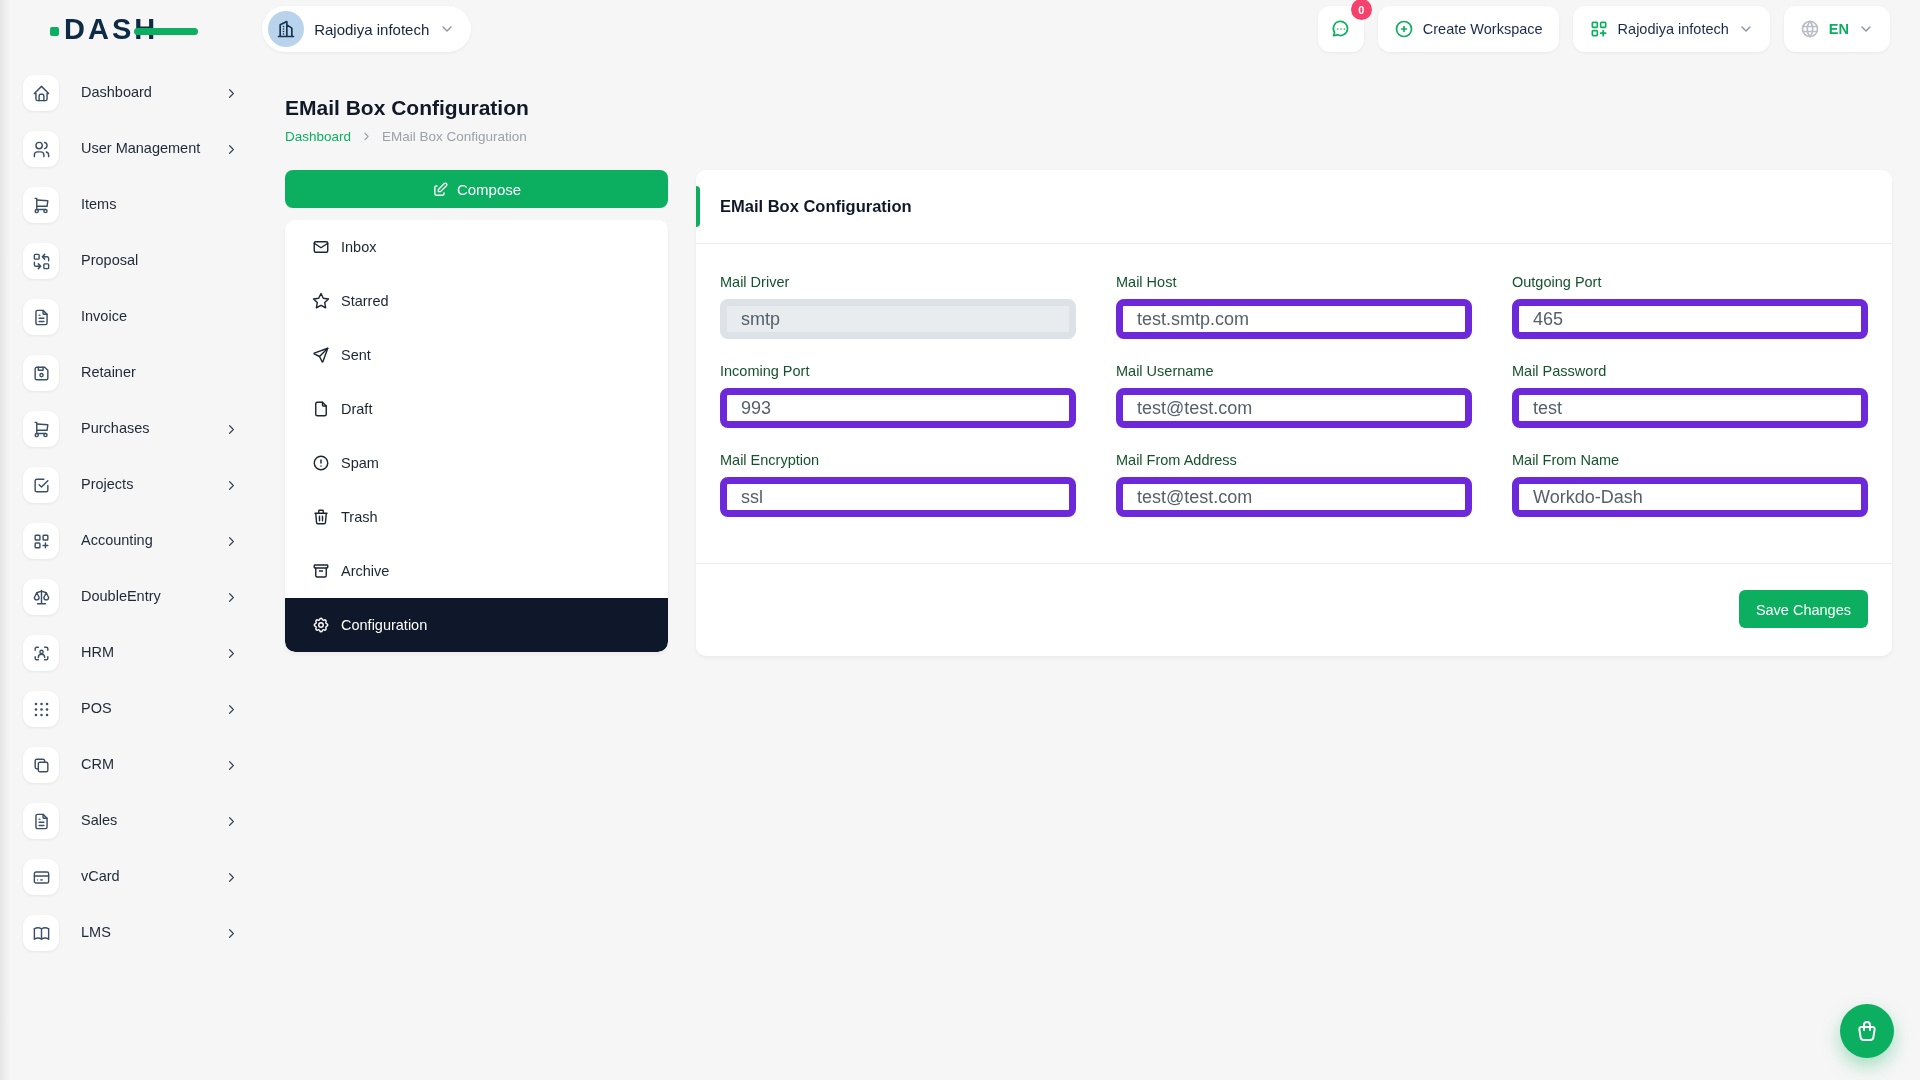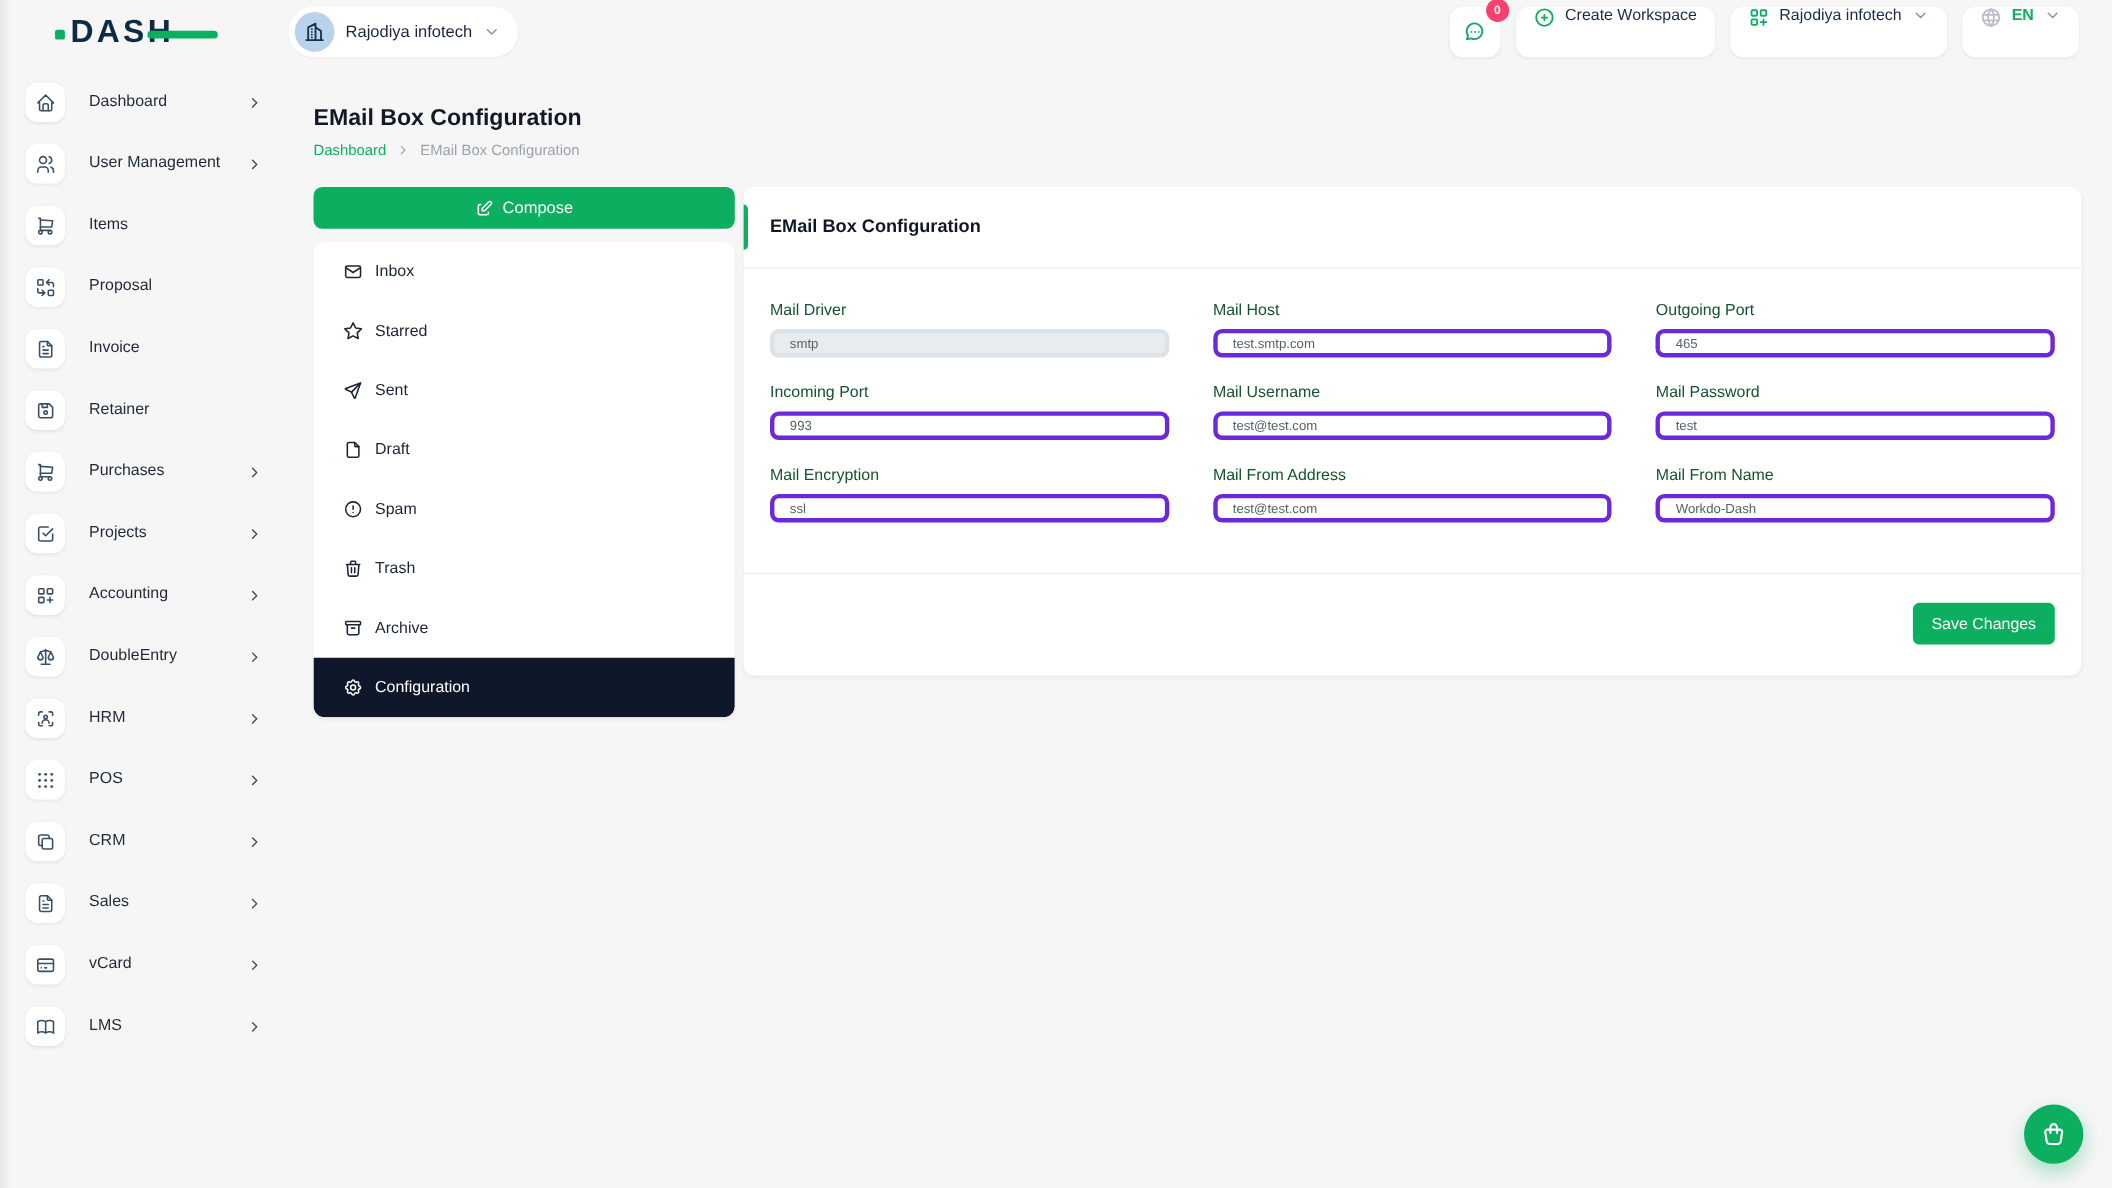--- a/index.html
+++ b/index.html
@@ -29,21 +29,21 @@
   .chev { color:#8a94a6; }
   .chev .ic { width:16px; height:16px; }
   .top-spacer { flex:1; }
   .top-right { display:flex; align-items:center; gap:14px; }
   .icon-tile { position:relative; width:46px; height:46px; background:#fff; border-radius:12px;
           display:flex; align-items:center; justify-content:center; color:#0CAF60;
           box-shadow:0 1px 3px rgba(16,24,40,.06); cursor:pointer; }
   .badge { position:absolute; top:-7px; right:-8px; min-width:21px; height:21px; border-radius:50%;
           background:#F5426C; color:#fff; font-size:11px; font-weight:700;
           display:flex; align-items:center; justify-content:center; padding:0 4px; }
-  .pill { display:flex; gap:9px; background:#fff; height:46px; border-radius:12px;
+  .pill { display:flex; align-items:center; gap:9px; background:#fff; height:46px; border-radius:12px;
           padding:0 16px; font-size:14.5px; font-weight:500; color:#1b2b4b;
           box-shadow:0 1px 3px rgba(16,24,40,.06); cursor:pointer; }
   .pill .green-ic { color:#0CAF60; }
   .pill .gray-ic { color:#b9bec7; }
   .lang-code { color:#0CAF60; font-weight:700; font-size:14.5px; }
 
   
   .sidebar { position:absolute; left:0; top:72px; width:265px; padding-left:23px; }
   .nav-item { display:flex; align-items:center; min-height:42px; margin-bottom:14px;
           padding-right:26px; cursor:pointer; }
@@ -62,21 +62,21 @@
   .nav-chev .ic { width:15px; height:15px; }
 
   
   .main { position:absolute; left:265px; right:0; top:58px; padding:38px 28px 0 20px; }
   .page-title { font-size:21px; font-weight:700; color:#111827; }
   .breadcrumb { display:flex; align-items:center; gap:9px; margin-top:9px; font-size:13.5px; }
   .bc-link { color:#0CAF60; font-weight:500; cursor:pointer; }
   .bc-sep { color:#9ba1a9; } .bc-sep .ic { width:13px; height:13px; }
   .bc-current { color:#9ba1a9; }
 
-  .content-row { display:flex; gap:8px; margin-top:26px; align-items:flex-start; }
+  .content-row { display:flex; gap:28px; margin-top:26px; align-items:flex-start; }
 
   
   .mail-col { width:383px; flex:0 0 383px; }
   .compose-btn { width:100%; height:38px; background:#0CAF60; color:#fff; border:none;
           border-radius:8px; font-size:15px; font-weight:500; display:flex; align-items:center;
           justify-content:center; gap:8px; cursor:pointer; font-family:inherit; }
   .compose-btn .ic { width:17px; height:17px; }
   .folder-card { background:#fff; border-radius:10px; margin-top:12px; overflow:hidden;
           box-shadow:0 2px 4px rgba(16,24,40,.05); }
   .folder-item { display:flex; align-items:center; gap:11px; height:54px; padding:0 27px;
@@ -87,22 +87,22 @@
   
   .form-card { flex:1; background:#fff; border-radius:10px; box-shadow:0 2px 4px rgba(16,24,40,.05); }
   .card-header { position:relative; padding:27px 24px; }
   .card-header::before { content:""; position:absolute; left:0; top:16px; bottom:16px; width:4px;
           background:#0CAF60; border-radius:0 4px 4px 0; }
   .card-title { font-size:16.5px; font-weight:700; color:#101828; }
   .card-divider { border-top:1px solid #ebedf0; }
   .card-body { padding:30px 24px 46px; display:grid; grid-template-columns:1fr 1fr 1fr;
           column-gap:40px; row-gap:24px; }
   .field-label { display:block; font-size:14.5px; font-weight:400; color:#14532d; margin-bottom:9px; }
-  .field-input { width:100%; height:26px; border:4px solid #6d28d9; border-radius:8px;
-          padding:0 14px; font-size:12px; color:#55606b; background:#fff; font-family:inherit; outline:none; }
+  .field-input { width:100%; height:40px; border:7px solid #6d28d9; border-radius:8px;
+          padding:0 14px; font-size:18px; color:#55606b; background:#fff; font-family:inherit; outline:none; }
   .field-input:disabled { background:#e9ecef; border-color:#dde2e6; color:#55606b; }
   .card-footer { border-top:1px solid #ebedf0; padding:26px 24px 28px; display:flex; justify-content:flex-end; }
   .save-btn { background:#0CAF60; color:#fff; border:none; border-radius:6px; height:38px;
           padding:12px 17px; font-size:14.5px; font-weight:500; cursor:pointer; font-family:inherit; }
 
   
   .fab { position:absolute; right:26px; bottom:22px; width:54px; height:54px; border-radius:50%;
           background:#0CAF60; border:none; color:#fff; display:flex; align-items:center;
           justify-content:center; cursor:pointer; box-shadow:0 8px 18px rgba(12,175,96,.35); }
   .fab .ic { width:24px; height:24px; }

